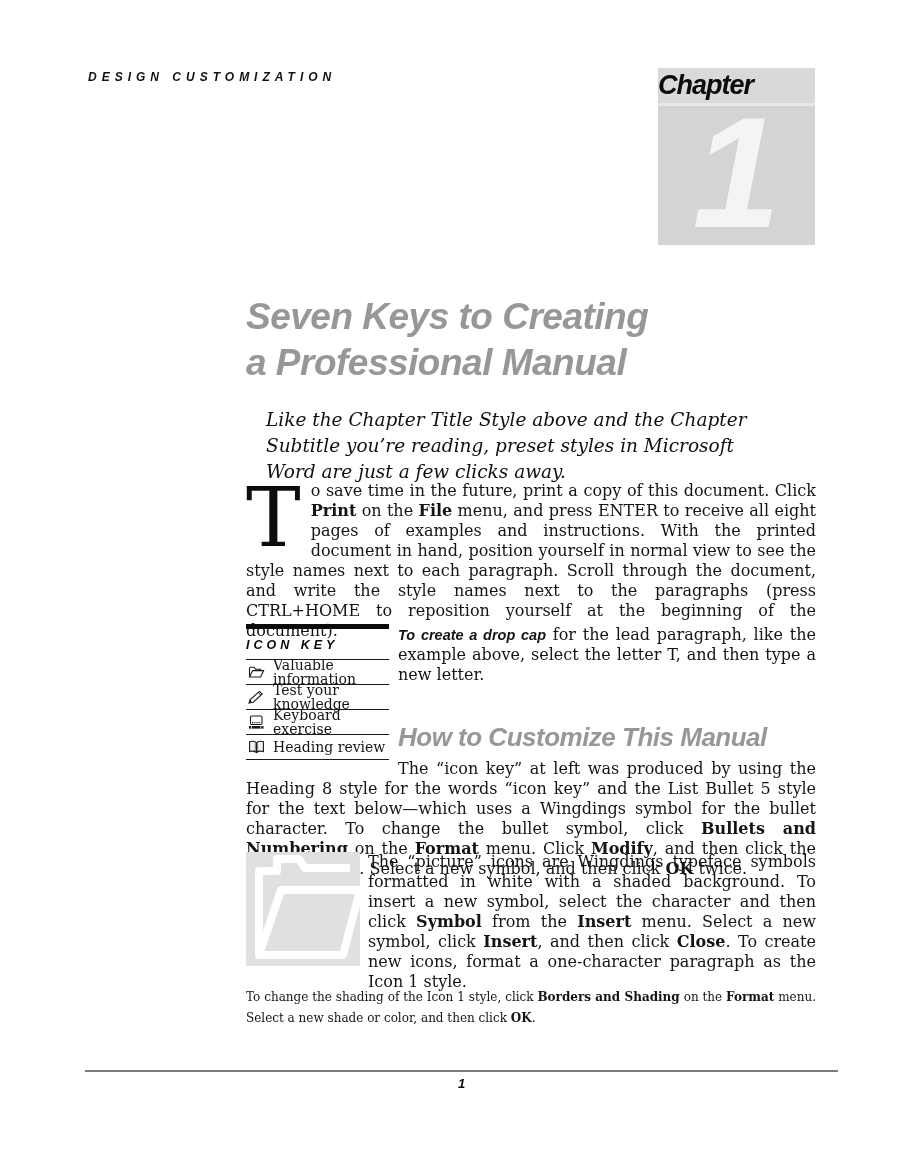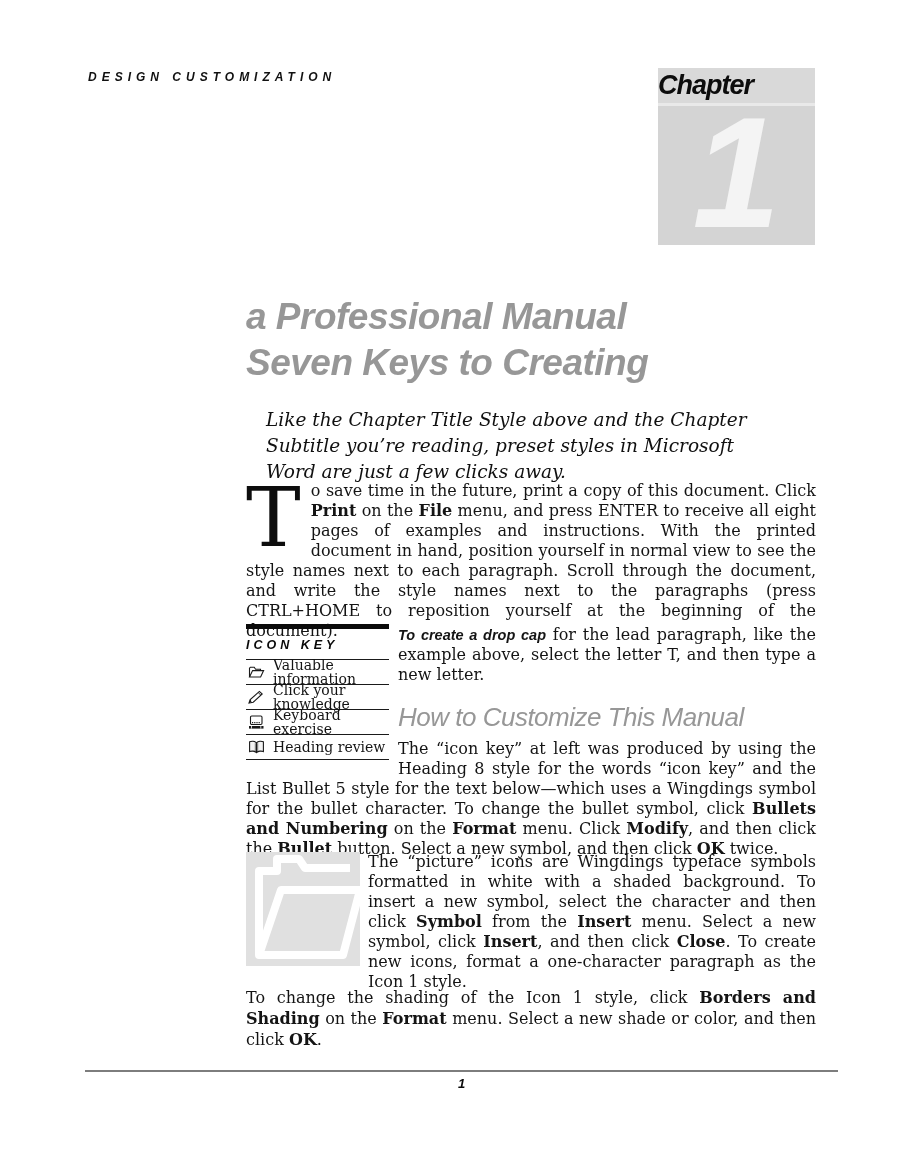--- a/index.html
+++ b/index.html
@@ -71,39 +71,39 @@
     font-size:14px; line-height:14px;
   }
   .ik-row svg { flex:0 0 auto; }
 
   .note { text-align:justify; padding-top:9px; }
   .runin {
     font-family:Liberation Sans, sans-serif; font-weight:bold; font-style:italic;
     font-size:14.5px;
   }
   .section-heading {
-    font-family:"Liberation Sans", sans-serif; font-weight:400; font-style:italic;
+    font-family:"Liberation Sans", sans-serif; font-weight:700; font-style:italic;
     font-size:26px; color:#979797; letter-spacing:-0.5px;
-    margin-top:22px; margin-bottom:12px; white-space:nowrap;
+    margin-top:42px; margin-bottom:12px; white-space:nowrap;
   }
   .section-para { text-align:justify; }
 
   
   .picture-block { position:absolute; left:246px; top:852px; width:570px; display:flex; }
   .picture-art { flex:0 0 114px; margin-right:8px; }
   .picture-text { flex:1; font-size:16px; line-height:20px; }
   .picture-heading {
     font-family:"Liberation Sans", sans-serif; font-weight:bold; font-style:italic;
     font-size:13.5px; color:#0a0a0a; margin-bottom:3px;
   }
   .picture-para { text-align:justify; }
 
   
   .closing { position:absolute; left:246px; top:987px; width:570px;
-    font-size:16px; line-height:21px; text-align:justify; }
+    font-size:12px; line-height:21px; text-align:justify; }
 
   
   .footer { position:absolute; left:85px; top:1070px; width:753px; }
   .footer-rule { height:2px; background:#7d7d7d; }
   .footer-page {
     text-align:center; padding-top:4px;
     font-family:"Liberation Sans", sans-serif; font-weight:bold; font-style:italic;
     font-size:13px; color:#0a0a0a;
   }
 </style>
@@ -115,22 +115,22 @@
   <div class="runhead">DESIGN CUSTOMIZATION</div>
 
   <div class="chapter-box">
     <div class="chapter-band">
       <span class="chapter-label">Chapter</span>
     </div>
     <div class="chapter-number">1</div>
   </div>
 
   <div class="chapter-title">
+    <div>Seven Keys to Creating</div>
     <div>a Professional Manual</div>
-    <div>Seven Keys to Creating</div>
   </div>
 
   <div class="chapter-subtitle">Like the Chapter Title Style above and the Chapter Subtitle you’re reading, preset styles in Microsoft Word are just a few clicks away.</div>
 
   <div class="lead">
     <span class="dropcap">T</span><span><span>o save time in the future, print a copy of this document. Click </span><b>Print</b><span> on the </span><b>File</b><span> menu, and press ENTER to receive all eight pages of examples and instructions. With the printed document in hand, position yourself in normal view to see the style names next to each paragraph. Scroll through the document, and write the style names next to the paragraphs (press CTRL+HOME to reposition yourself at the beginning of the document).</span></span>
   </div>
 
   <div class="twocol">
 
@@ -145,21 +145,21 @@
         </svg>
         <span>Valuable information</span>
       </div>
 
       <div class="ik-row">
         <svg width="17" height="14" viewBox="0 0 17 14">
           <polygon points="1,13 2.2,9.6 11.4,1.4 14.2,4 5.2,12.2" fill="#fff" stroke="#1a1a1a" stroke-width="1.1"></polygon>
           <line x1="10.2" y1="2.6" x2="12.9" y2="5.2" stroke="#1a1a1a" stroke-width="1"></line>
           <polygon points="1,13 2.2,9.6 3.6,11.5" fill="#1a1a1a"></polygon>
         </svg>
-        <span>Click your knowledge</span>
+        <span>Test your knowledge</span>
       </div>
 
       <div class="ik-row">
         <svg width="17" height="14" viewBox="0 0 17 14">
           <rect x="2.5" y="1" width="11.5" height="8.5" rx="1.2" fill="none" stroke="#1a1a1a" stroke-width="1.1"></rect>
           <line x1="4" y1="7.6" x2="12.6" y2="7.6" stroke="#1a1a1a" stroke-width="1.4" stroke-dasharray="1.2 1"></line>
           <rect x="1" y="11" width="14.5" height="2.6" fill="#1a1a1a"></rect>
           <line x1="3.5" y1="11" x2="3.5" y2="13.6" stroke="#fff" stroke-width="0.8"></line>
           <line x1="12.8" y1="11" x2="12.8" y2="13.6" stroke="#fff" stroke-width="0.8"></line>
         </svg>

